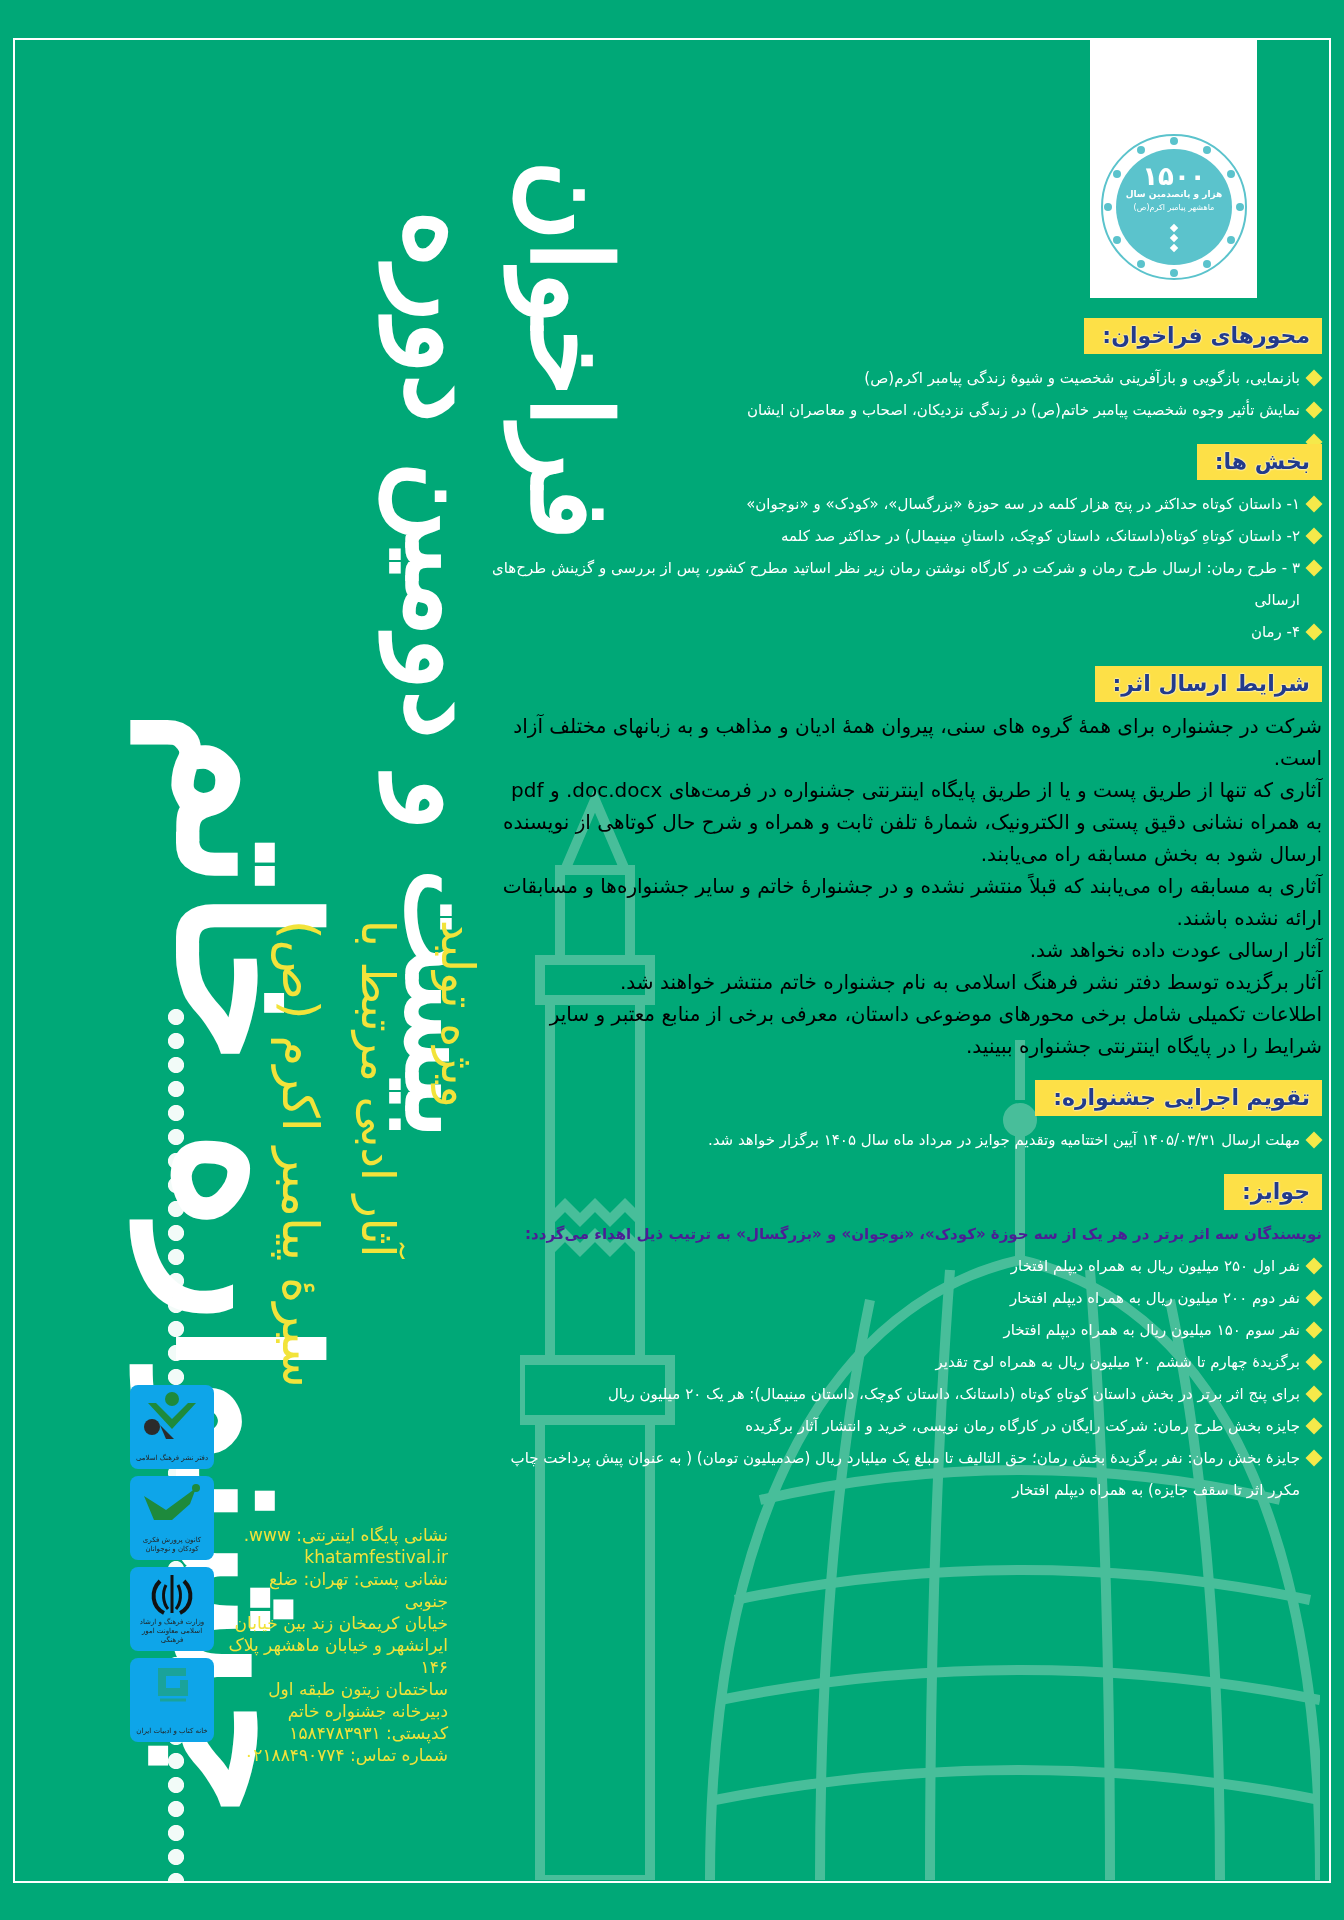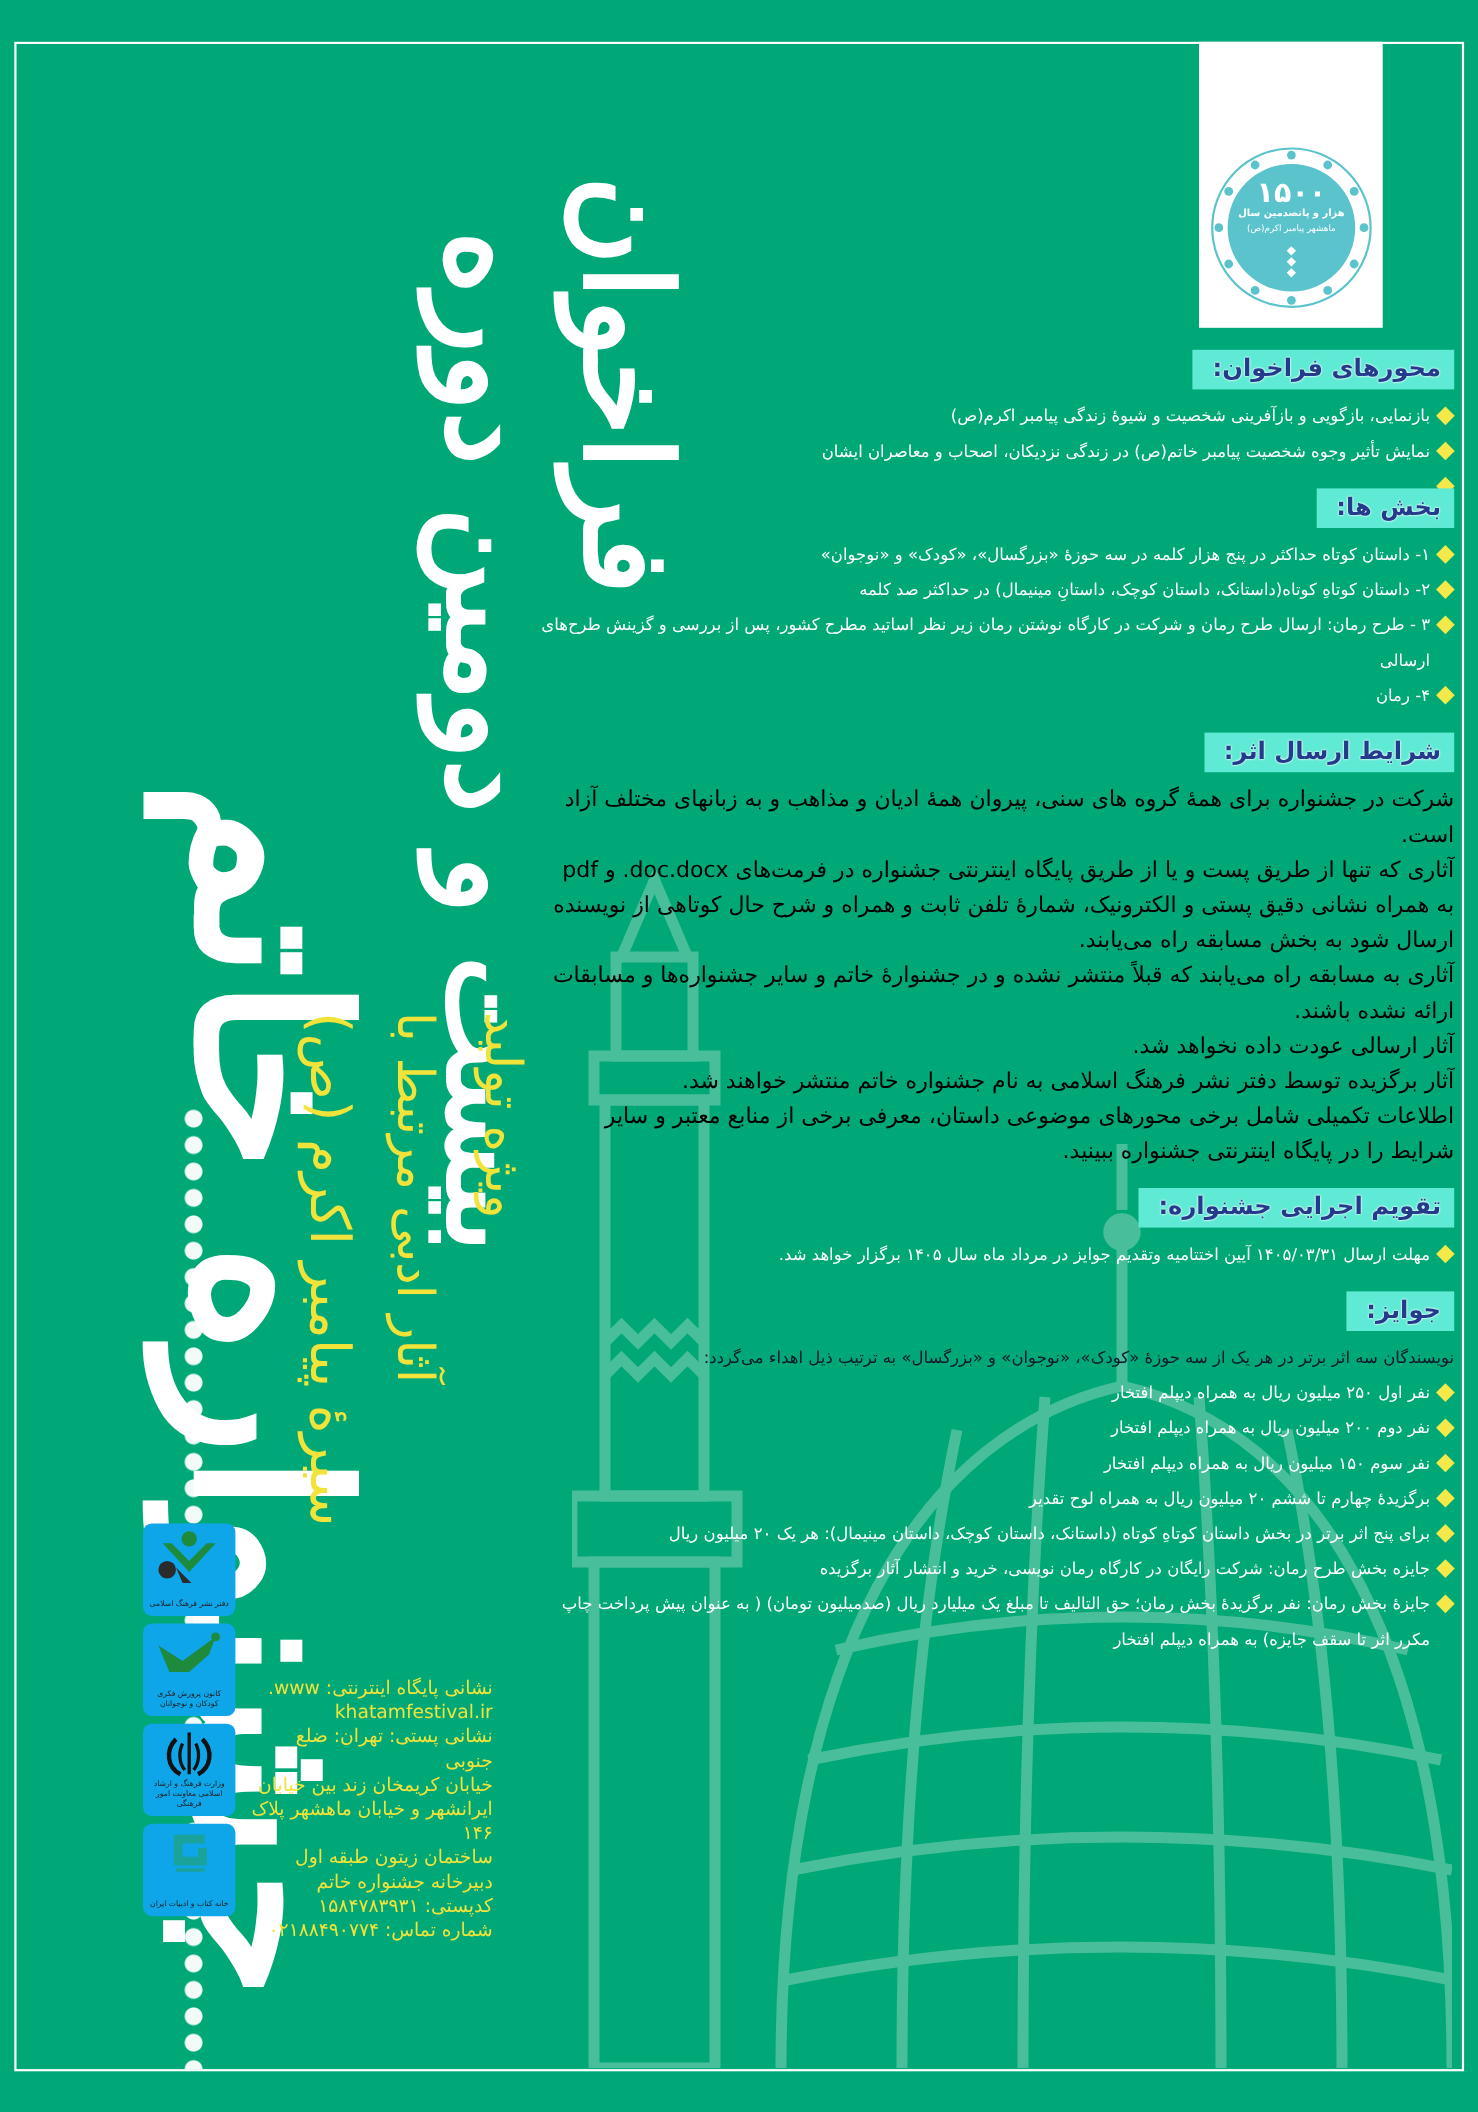--- a/index.html
+++ b/index.html
@@ -77,41 +77,41 @@
     right: 22px; top: 318px; width: 830px;
     direction: rtl;
     text-align: right;
   }
   .section-head {
     display: flex; justify-content: flex-start;
     margin-bottom: 8px;
     position: relative;
   }
   .section-head .bar {
-    background: #5eead4;
+    background: #fde047;
     padding: 4px 12px 4px 18px;
     font-family: "DejaVu Sans", sans-serif;
     font-weight: bold;
     font-size: 22px;
     color: #233b8a;
     text-shadow: 0 0 2px #ffffff, 0 0 2px #ffffff;
     line-height: 28px;
   }
   .section { margin-bottom: 18px; }
   .item {
     font-size: 15px; line-height: 32px; color: #ffffff;
     position: relative; padding-right: 22px;
   }
   .item .diamond {
     position: absolute; right: 2px; top: 10px;
     width: 12px; height: 12px; background: #f5e94a;
     transform: rotate(45deg);
   }
   .para { font-size: 20px; line-height: 32px; color: #000000; }
-  .prize-intro { font-size: 15px; font-weight: normal; line-height: 32px; color: #0f172a; }
+  .prize-intro { font-size: 15px; font-weight: bold; line-height: 32px; color: #4c1d95; }
 
   
   .sponsors { position: absolute; left: 130px; top: 1385px; width: 84px; }
   .sponsor {
     width: 84px; height: 84px; background: #0ea5e9; border-radius: 8px;
     margin-bottom: 7px; position: relative; overflow: hidden;
   }
   .sponsor .cap {
     position: absolute; bottom: 6px; left: 2px; right: 2px;
     text-align: center; font-size: 7px; line-height: 9px; color: #222;

